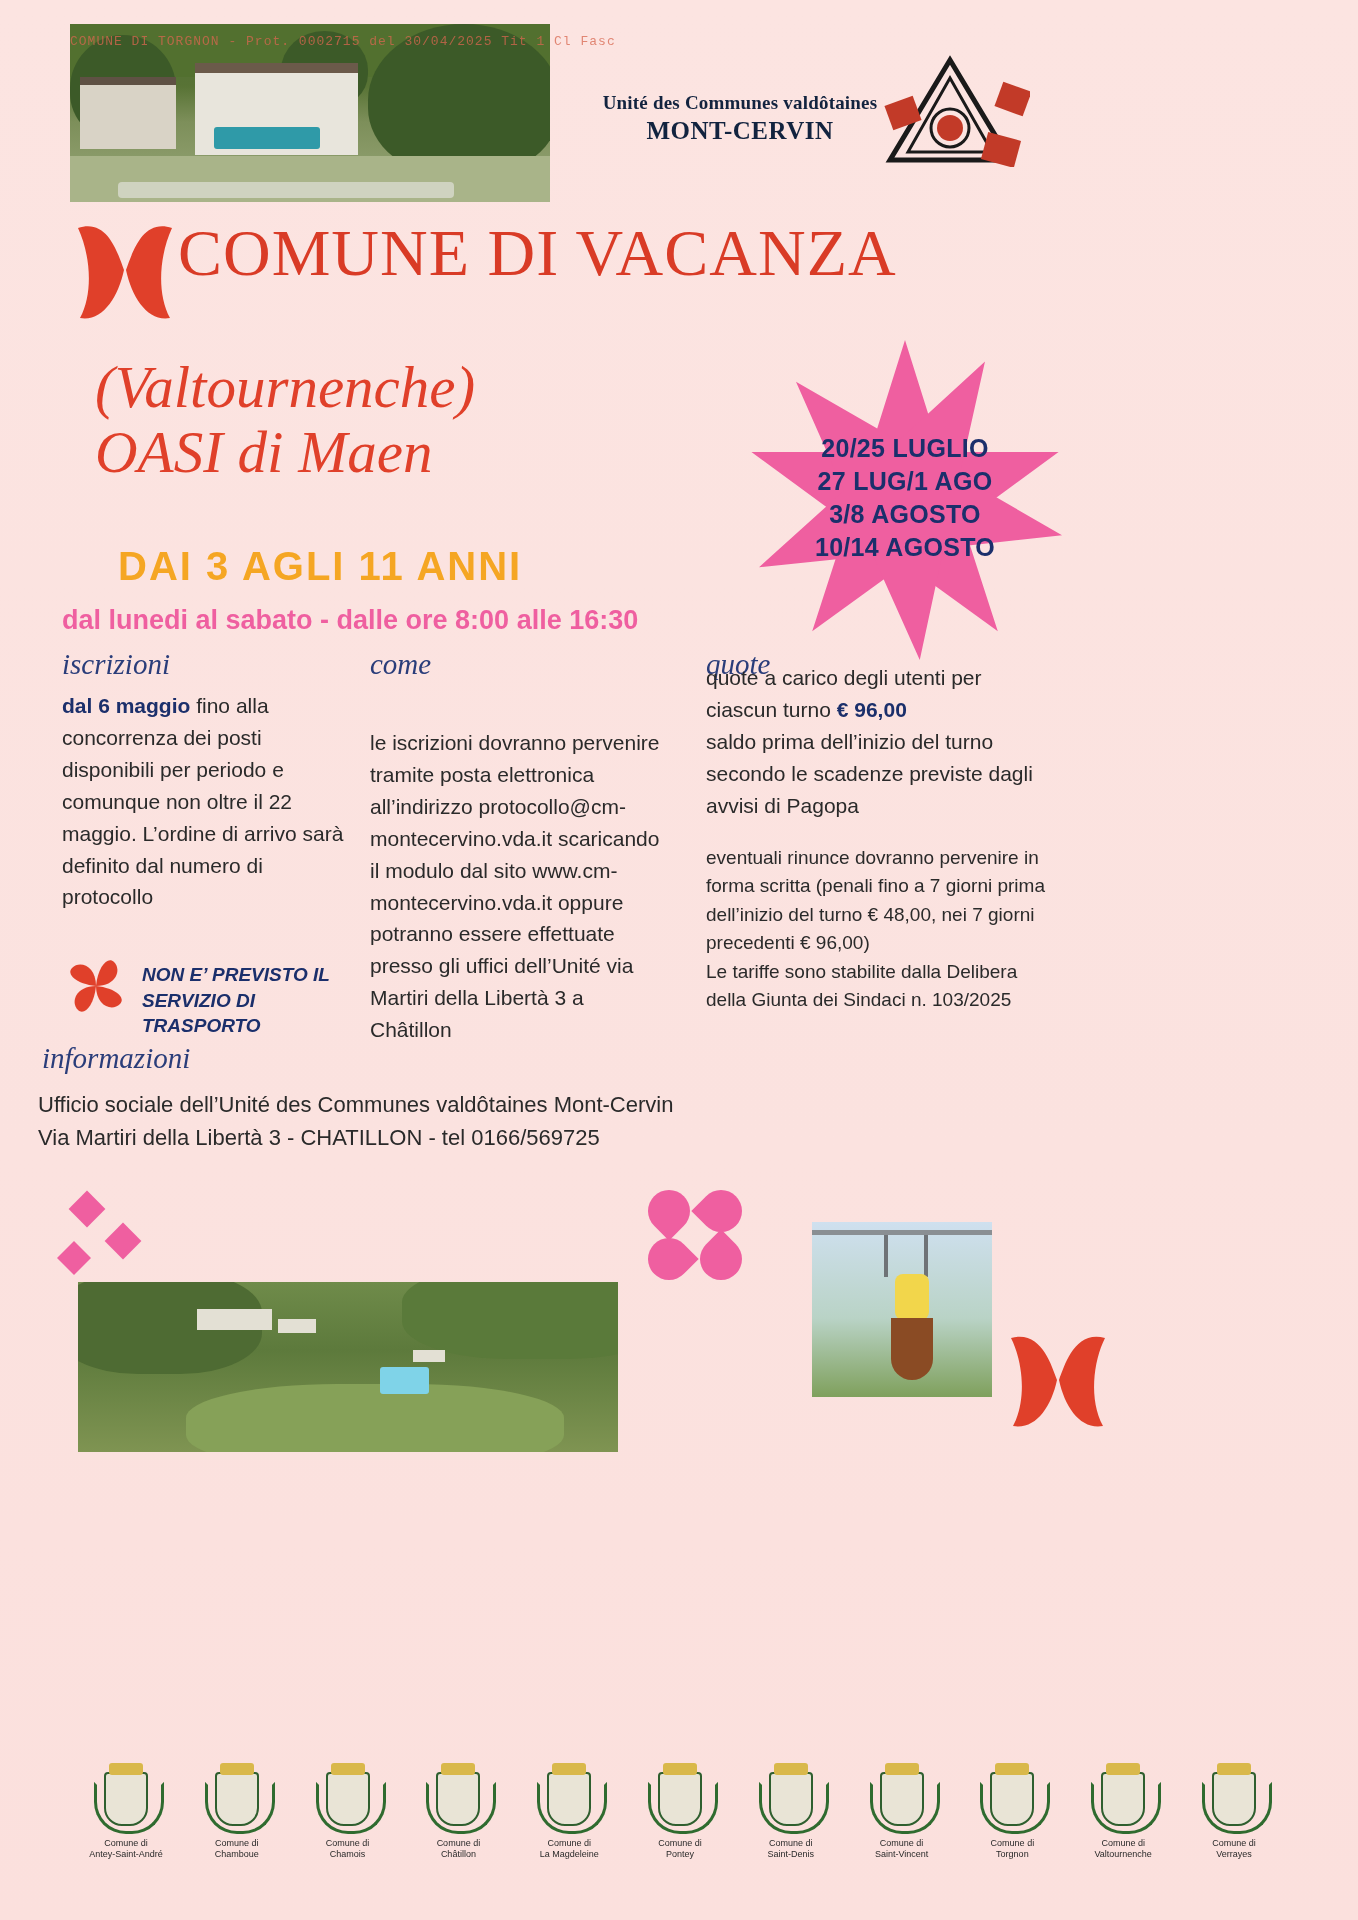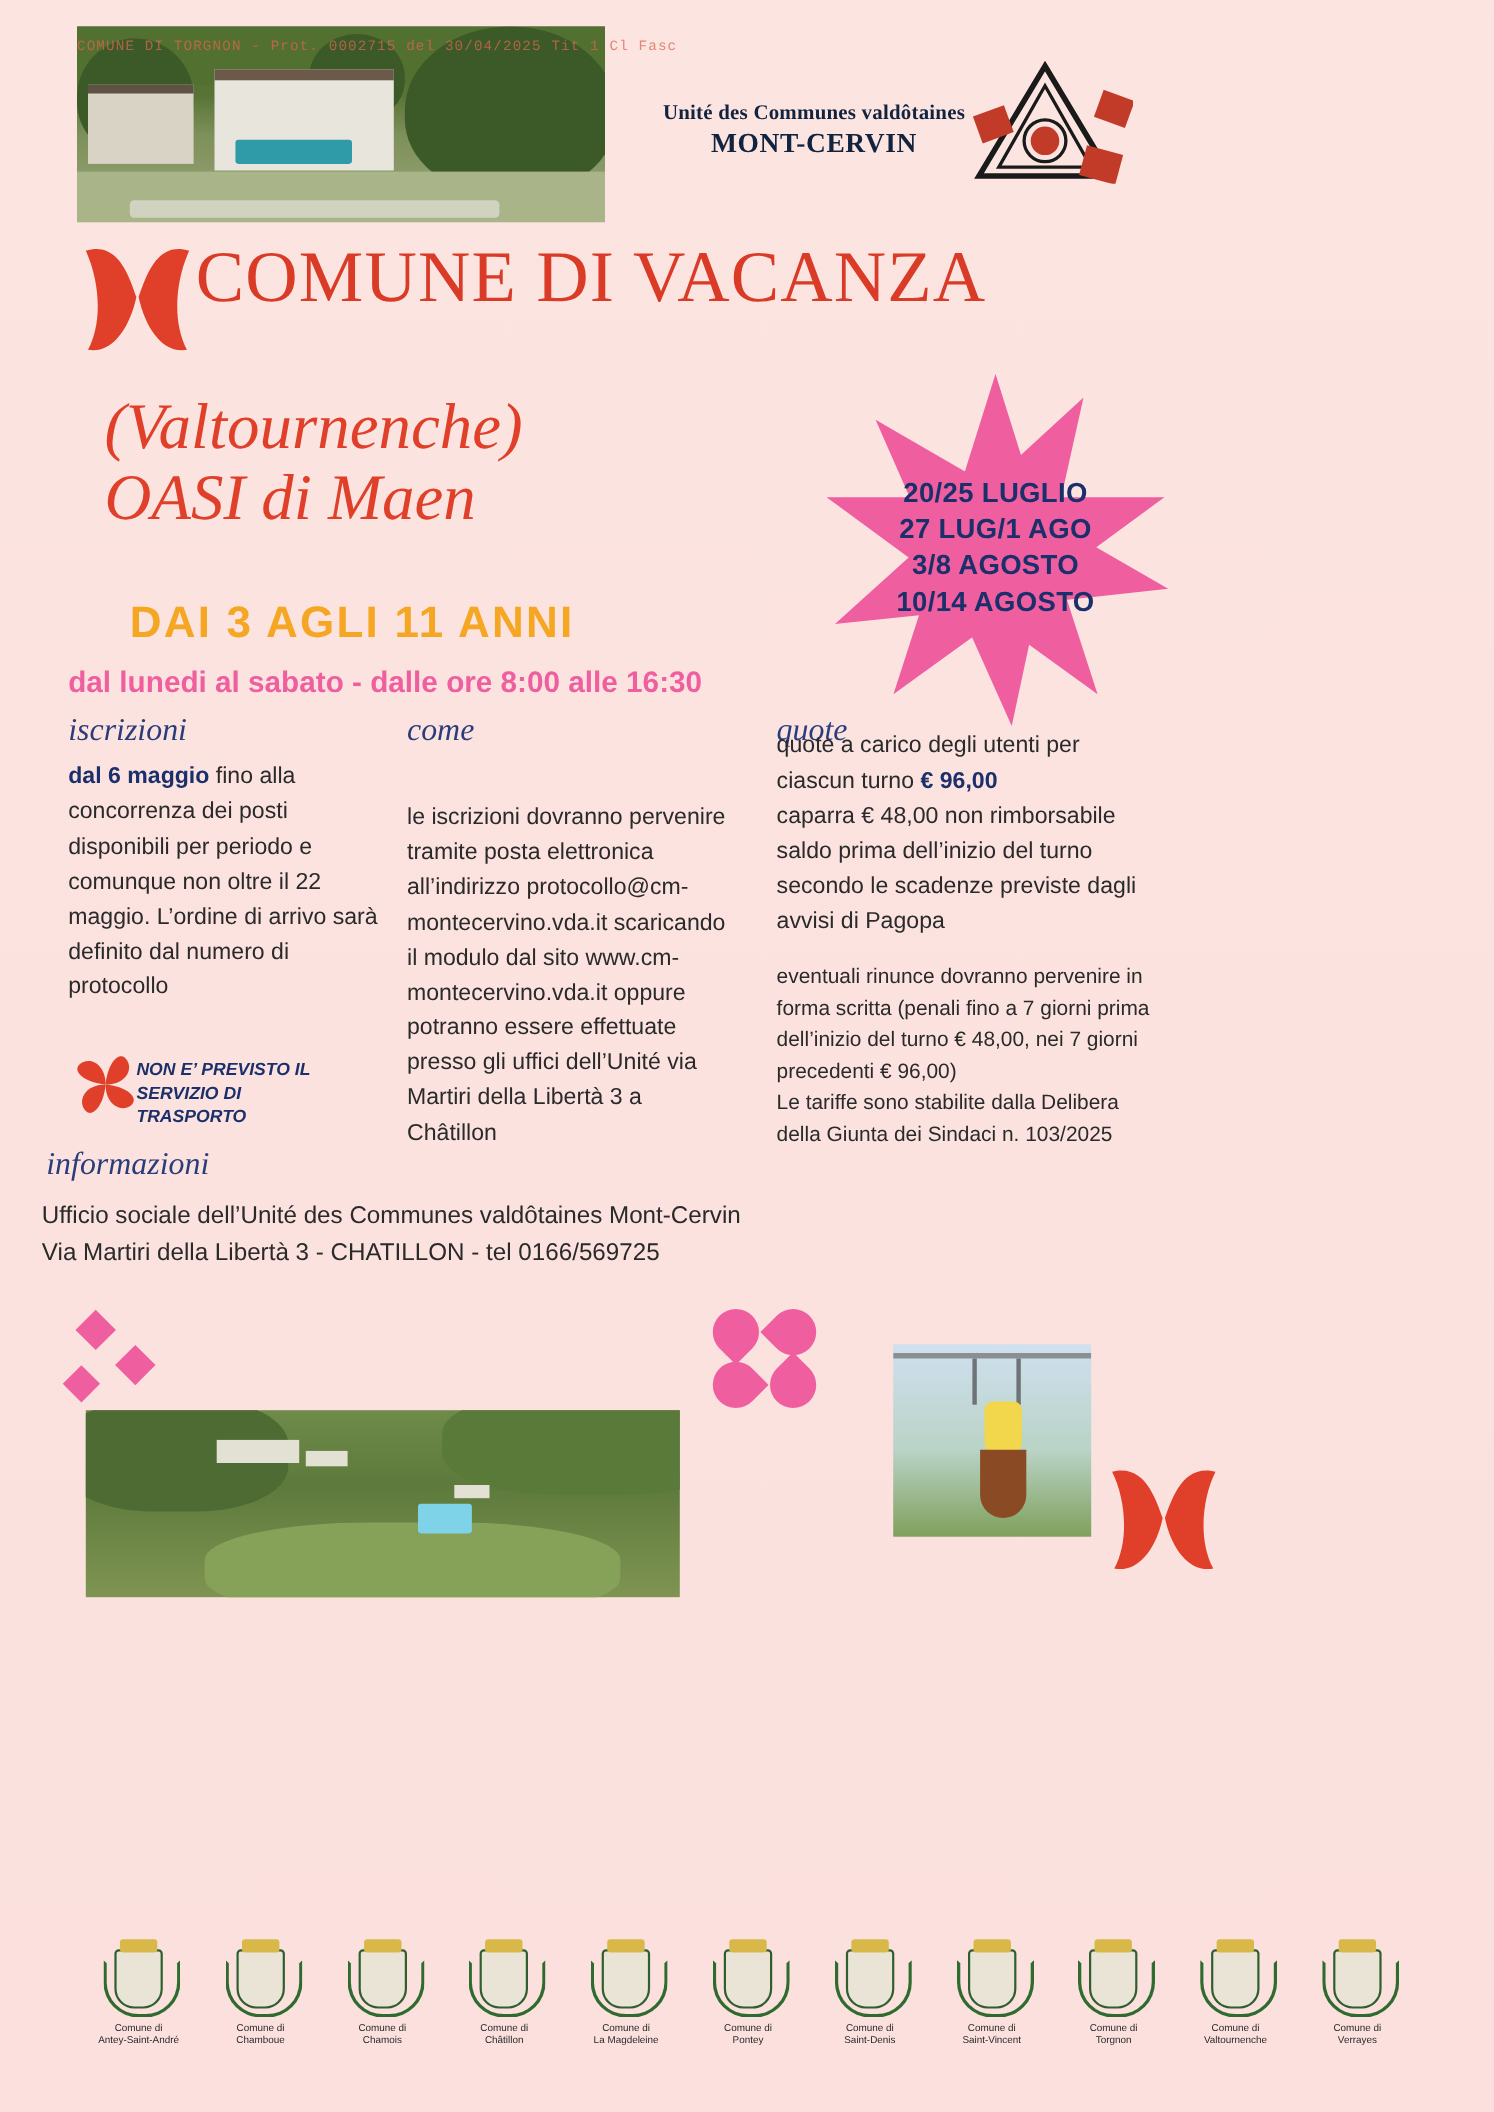--- a/index.html
+++ b/index.html
@@ -84,22 +84,22 @@
   .col-body{position:absolute;font-size:21px;line-height:1.52;color:#2a2a2a;}
   .col1{left:62px;top:690px;width:290px;}
   .col1 b{color:#1b2f6b;text-align:right;}
   .col2{left:370px;top:727px;width:300px;}
   .col3{left:706px;top:662px;width:350px;}
   .col3 .small{font-size:19px;line-height:1.5;}
   .col3 b{color:#1b2f6b;}
 
   .pinwheel{position:absolute;left:60px;top:950px;width:72px;height:72px;}
   .no-transport{
-    position:absolute;left:124px;top:962px;width:190px;
-    font-size:16px;font-weight:bold;font-style:italic;color:#1b2f6b;line-height:1.35;
+    position:absolute;left:142px;top:962px;width:190px;
+    font-size:19px;font-weight:bold;font-style:italic;color:#1b2f6b;line-height:1.35;
   }
   .info-head{
     position:absolute;left:42px;top:1042px;
     font-family:"Liberation Serif", serif;font-style:italic;font-size:29px;color:#2a3d7a;
   }
   .info-body{position:absolute;left:38px;top:1088px;width:720px;font-size:22px;line-height:1.5;color:#2a2a2a;}
 
   
   .diam{position:absolute;background:#ef5fa0;transform:rotate(45deg);}
   .petal{position:absolute;background:#ef5fa0;border-radius:50% 50% 50% 0;}
@@ -203,21 +203,20 @@
   <div class="col-body col1">
     <b>dal 6 maggio</b><span> fino alla concorrenza dei posti disponibili per periodo e comunque non oltre il 22 maggio. L’ordine di arrivo sarà definito dal numero di protocollo</span>
   </div>
 
   <div class="col-head" style="left:370px;top:648px;">come</div>
   <div class="col-body col2">le iscrizioni dovranno pervenire tramite posta elettronica all’indirizzo protocollo@cm-montecervino.vda.it scaricando il modulo dal sito www.cm-montecervino.vda.it oppure potranno essere effettuate presso gli uffici dell’Unité via Martiri della Libertà 3 a Châtillon</div>
 
   <div class="col-head" style="left:706px;top:648px;">quote</div>
   <div class="col-body col3">
     <div><span>quote a carico degli utenti per ciascun turno </span><b>€ 96,00</b></div>
-    <div>caparra € 48,00 non rimborsabile</div>
     <div>saldo prima dell’inizio del turno secondo le scadenze previste dagli avvisi di Pagopa</div>
     <div class="small" style="margin-top:22px;">eventuali rinunce dovranno pervenire in forma scritta (penali fino a 7 giorni prima dell’inizio del turno € 48,00, nei 7 giorni precedenti € 96,00)</div>
     <div class="small" style="">Le tariffe sono stabilite dalla Delibera della Giunta dei Sindaci n. 103/2025</div>
   </div>
 
   <div class="pinwheel">
     <svg width="72" height="72" viewBox="0 0 72 72">
       <path d="M36 36 C36 16 20 10 12 18 C6 24 16 34 36 36Z" fill="#e0402a"></path>
       <path d="M36 36 C56 36 62 20 54 12 C48 6 38 16 36 36Z" fill="#e0402a"></path>
       <path d="M36 36 C36 56 52 62 60 54 C66 48 56 38 36 36Z" fill="#e0402a"></path>

